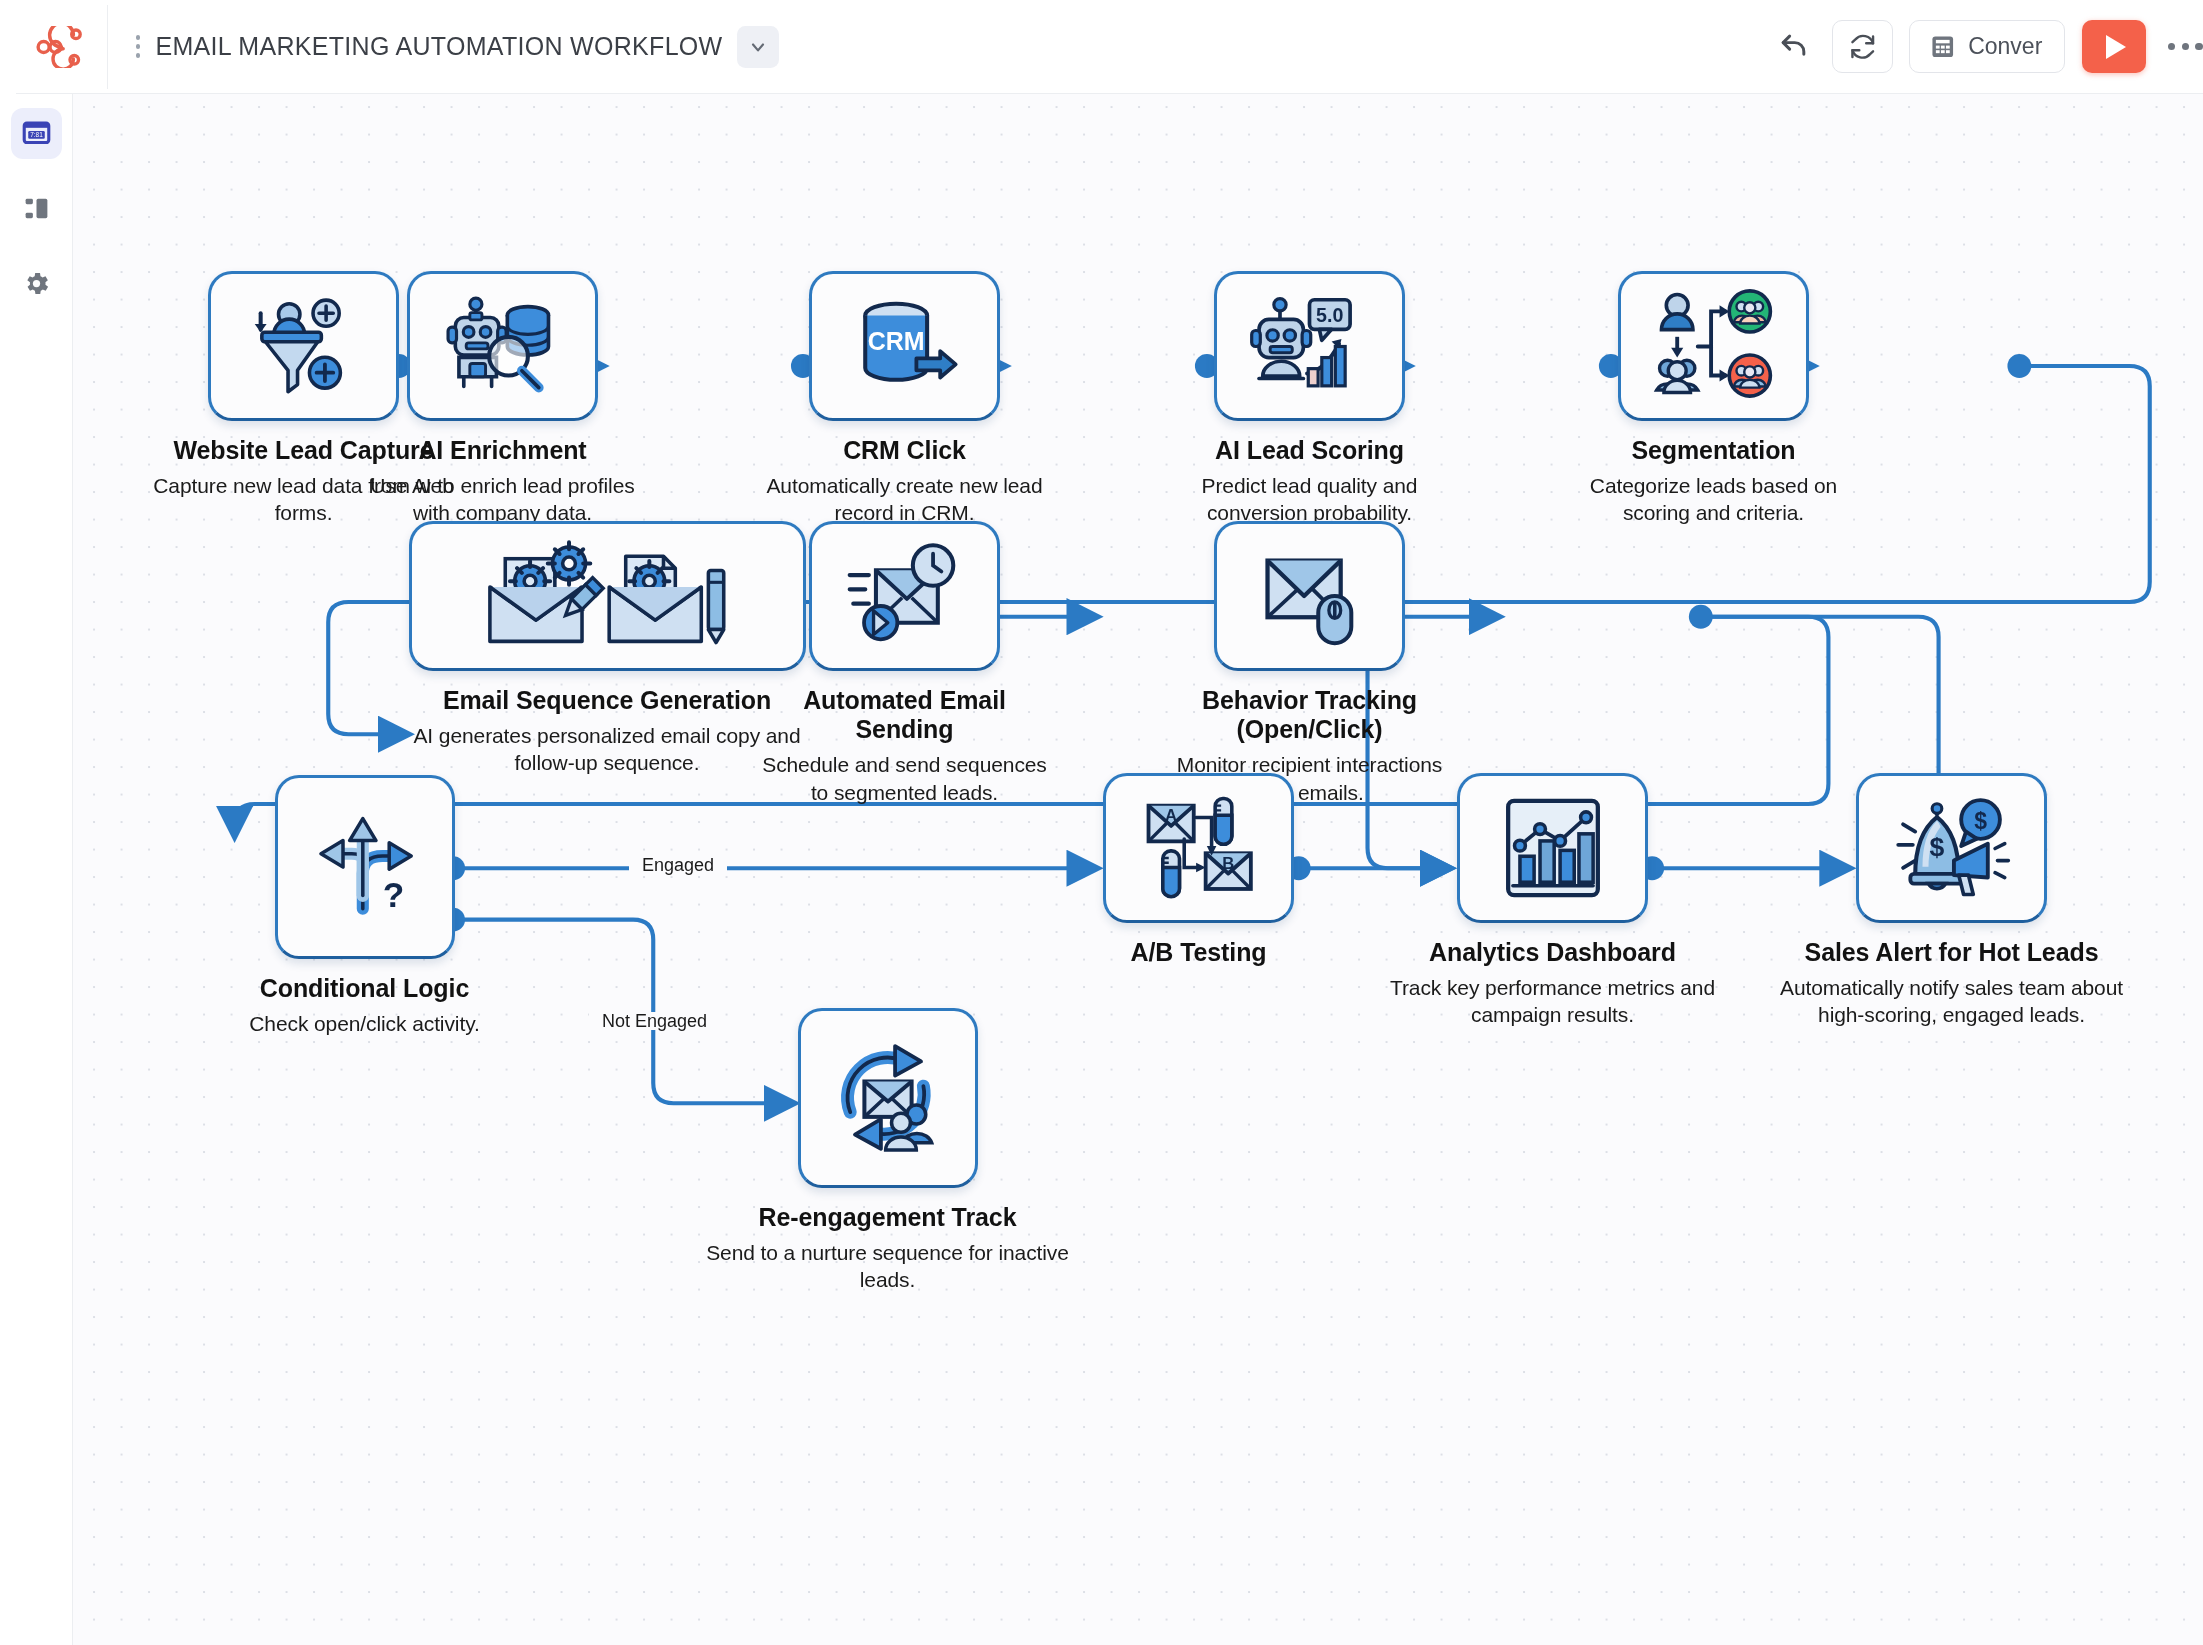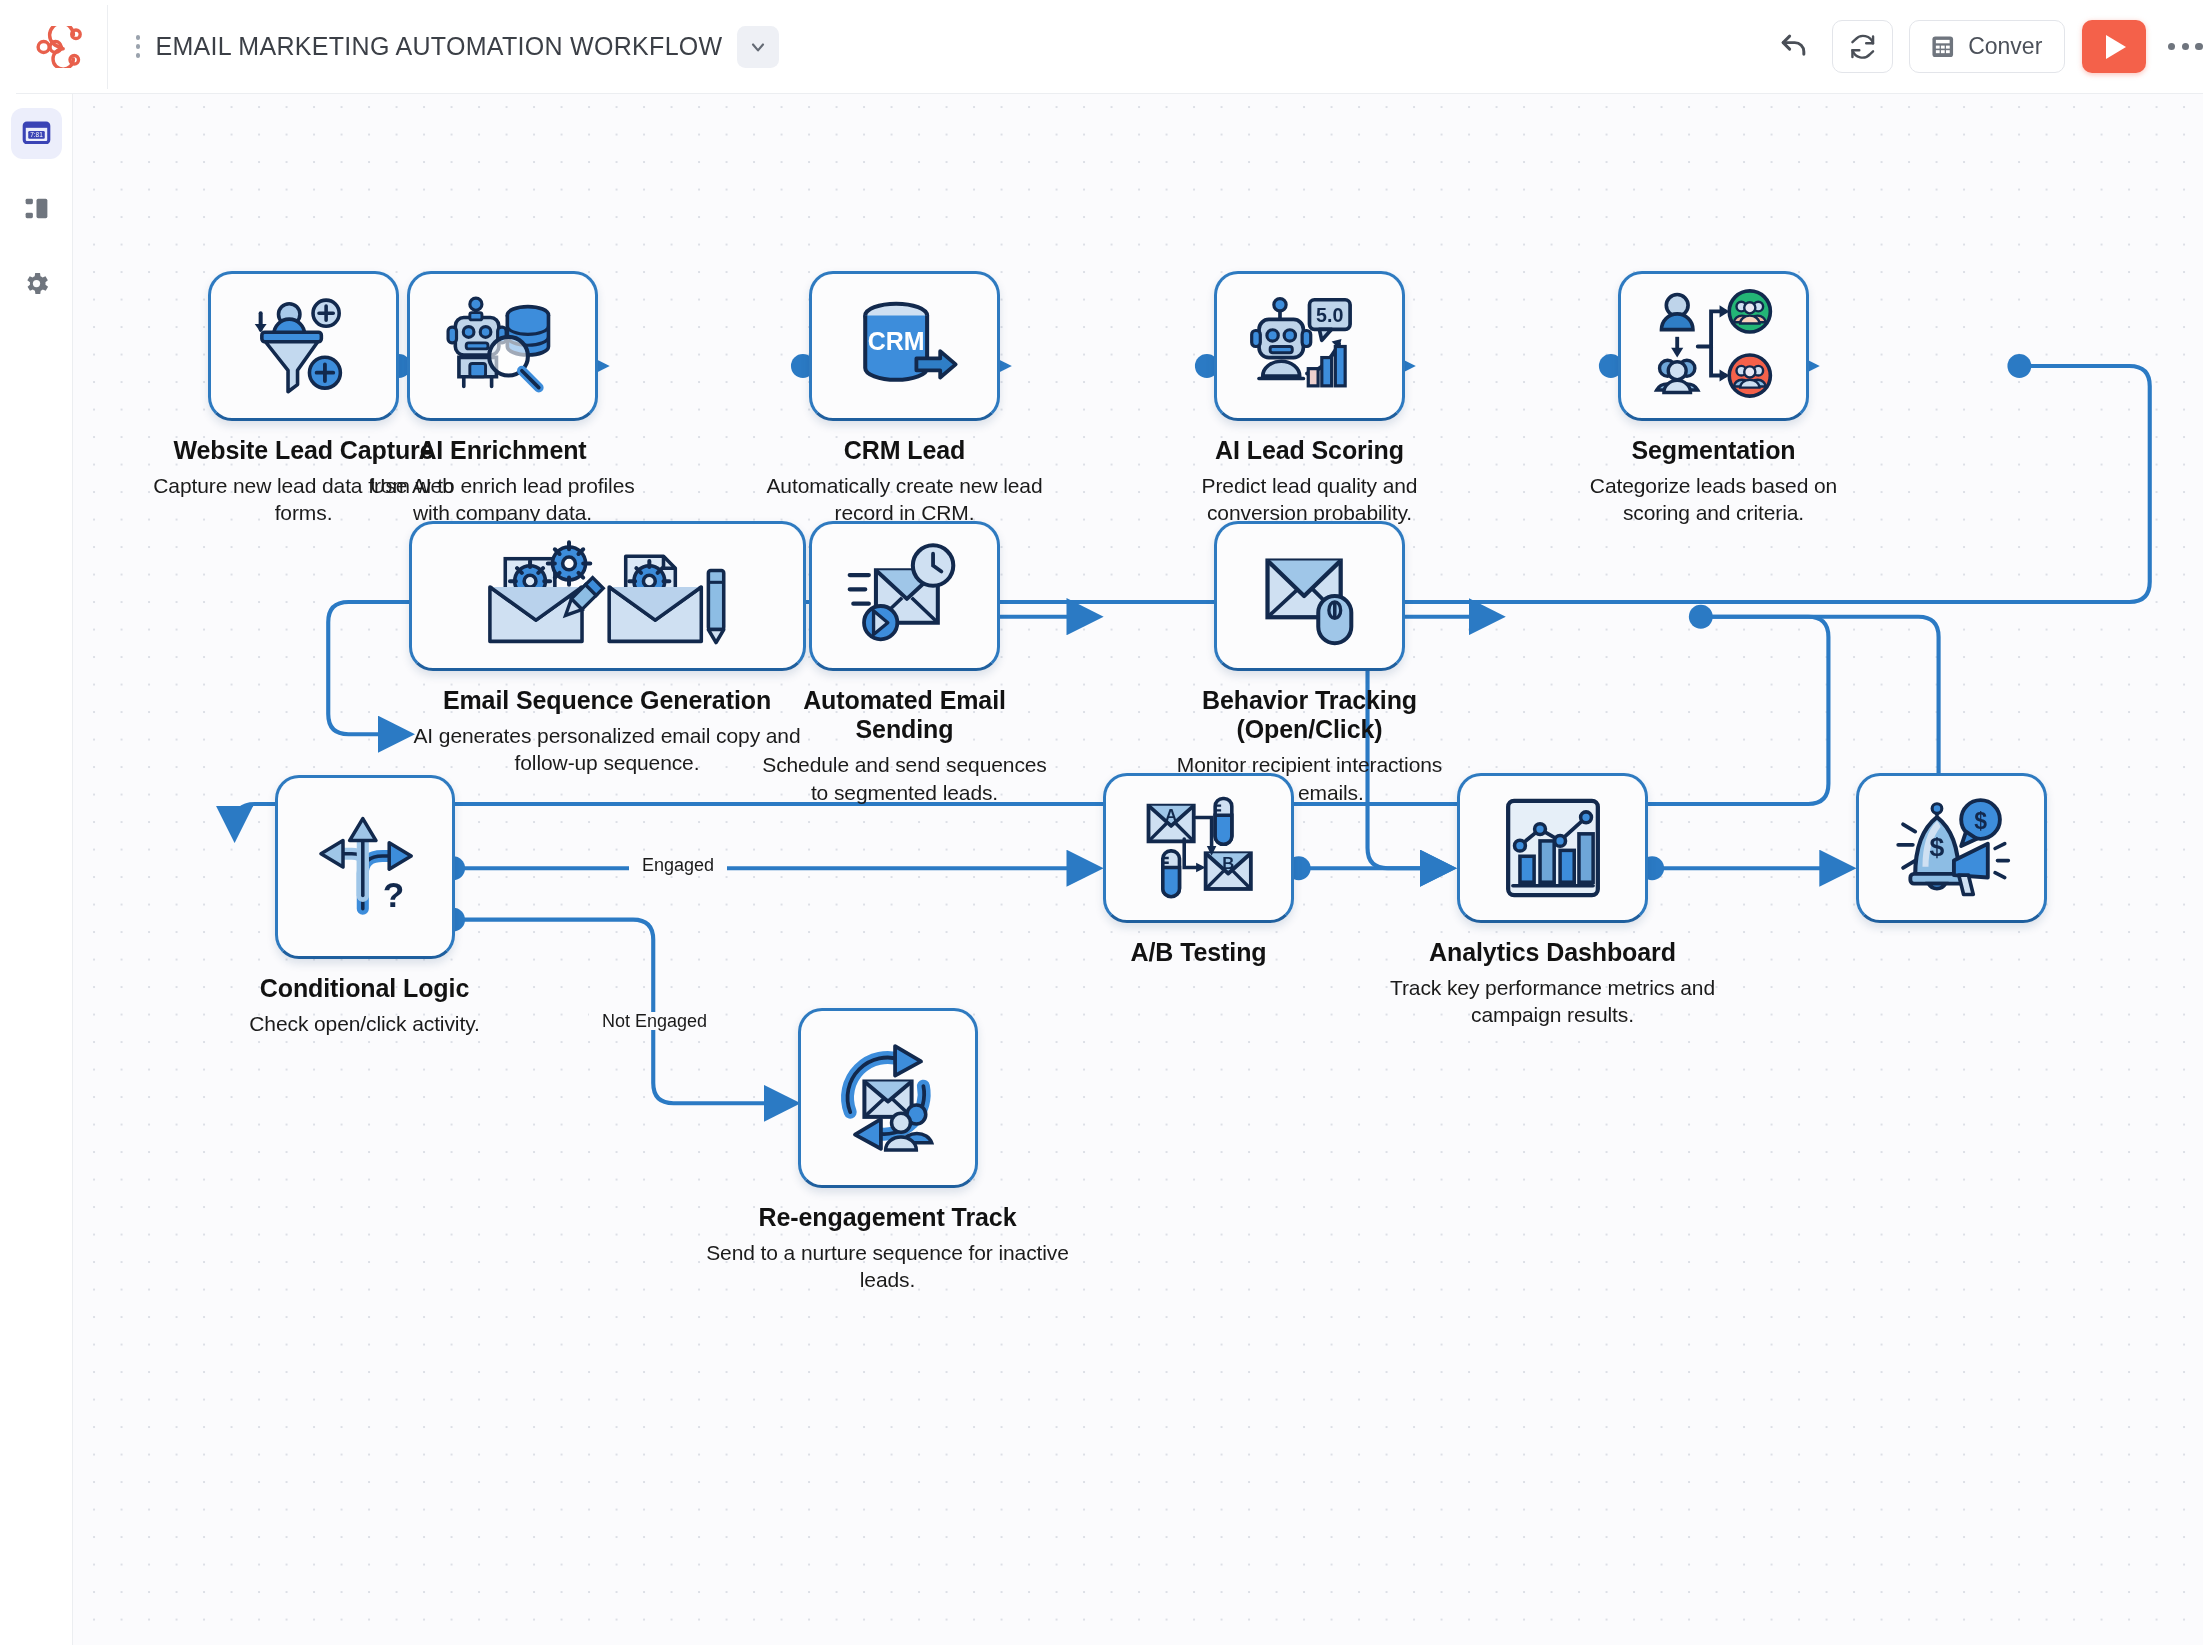--- a/index.html
+++ b/index.html
@@ -341,21 +341,21 @@
   <div class="node" style="left:736px; top:185px;">
     <div class="card">
       <svg width="119" height="119" viewBox="0 0 100 100">
         <ellipse cx="43" cy="24" rx="26" ry="10" fill="#cfe0f2" stroke="#12294d" stroke-width="3.4"></ellipse>
         <path d="M17 24 v44 a26 10 0 0 0 52 0 V24" fill="#3d8ddb" stroke="#12294d" stroke-width="3.4"></path>
         <text x="43" y="53" font-size="21" font-weight="700" fill="#ffffff" text-anchor="middle" font-family="Liberation Sans, sans-serif">CRM</text>
         <path d="M60 60 h20 v-6 l13 11 -13 11 v-6 h-20z" fill="#2f7ec6" stroke="#12294d" stroke-width="3.2" stroke-linejoin="round"></path>
       </svg>
     </div>
     <div class="label">
-      <div class="ttl">CRM Lead</div>
+      <div class="ttl">CRM Click</div>
       <div class="desc">Automatically create new lead record in CRM.</div>
     </div>
   </div>
 
   <div class="node" style="left:1141px; top:185px;">
     <div class="card">
       <svg width="123" height="123" viewBox="0 0 100 100">
         <path d="M26 20 v8" stroke="#12294d" stroke-width="3" fill="none"></path>
         <circle cx="26" cy="16" r="5" fill="#3d8ddb" stroke="#12294d" stroke-width="2.6"></circle>
         <rect x="9" y="28" width="36" height="31" rx="8" fill="#bed4ea" stroke="#12294d" stroke-width="3"></rect>
@@ -572,20 +572,24 @@
         <path d="M31 79 a8 8 0 0 0 14 0z" fill="#3d8ddb" stroke="#12294d" stroke-width="3.2"></path>
         <text x="38" y="56" font-size="22" font-weight="700" fill="#12294d" text-anchor="middle" font-family="Liberation Sans, sans-serif">$</text>
         <circle cx="74" cy="26" r="16" fill="#3d8ddb" stroke="#12294d" stroke-width="3.2"></circle>
         <path d="M62 36 l-4 12 13 -6z" fill="#3d8ddb" stroke="#12294d" stroke-width="3.2" stroke-linejoin="round"></path>
         <text x="74" y="34" font-size="19" font-weight="700" fill="#12294d" text-anchor="middle" font-family="Liberation Sans, sans-serif">$</text>
         <path d="M52 60 L80 46 v28 L52 72z" fill="#3d8ddb" stroke="#12294d" stroke-width="3.2" stroke-linejoin="round"></path>
         <path d="M56 72 l4 16 h8 l-4 -16z" fill="#cfe0f2" stroke="#12294d" stroke-width="3" stroke-linejoin="round"></path>
         <path d="M86 50 l8 -4M88 60 h9M86 70 l8 4" stroke="#12294d" stroke-width="3" stroke-linecap="round"></path>
       </svg>
     </div>
+    <div class="label" style="width:367px; margin-left:-88px;">
+      <div class="ttl">Sales Alert for Hot Leads</div>
+      <div class="desc">Automatically notify sales team about high-scoring, engaged leads.</div>
+    </div>
   </div>
 
   <div class="node" style="left:725px; top:922px;">
     <div class="card" style="width:180px;height:180px;">
       <svg width="118" height="118" viewBox="0 0 100 100">
         <path d="M18 62 A34 34 0 0 1 62 18" fill="none" stroke="#3d8ddb" stroke-width="11" stroke-linecap="round"></path>
         <path d="M18 62 A34 34 0 0 1 62 18" fill="none" stroke="#12294d" stroke-width="3.2" stroke-linecap="round"></path>
         <path d="M56 6 L78 19 L56 31z" fill="#3d8ddb" stroke="#12294d" stroke-width="3.2" stroke-linejoin="round"></path>
         <path d="M80 40 A34 34 0 0 1 40 80" fill="none" stroke="#3d8ddb" stroke-width="11" stroke-linecap="round"></path>
         <path d="M80 40 A34 34 0 0 1 40 80" fill="none" stroke="#12294d" stroke-width="3.2" stroke-linecap="round"></path>

